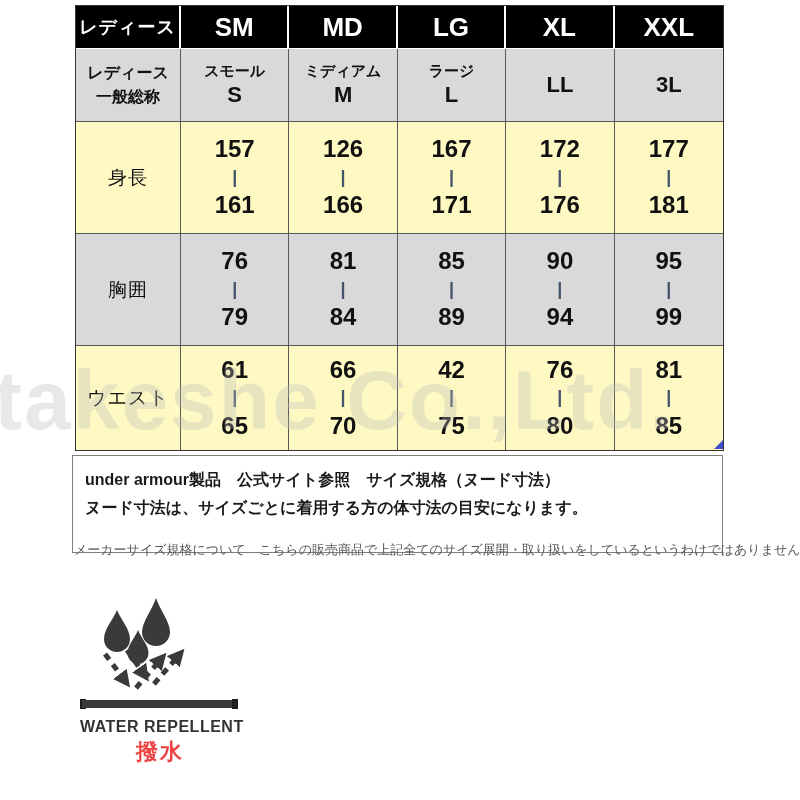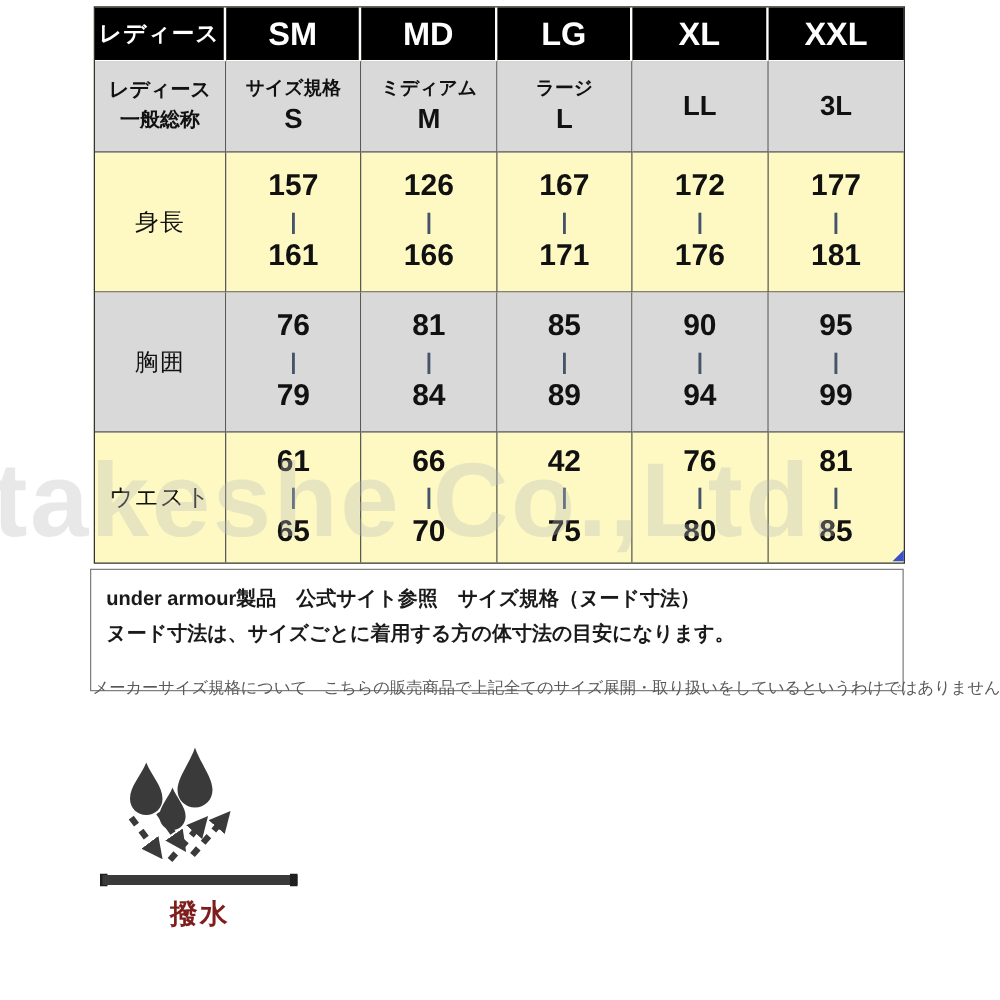--- a/index.html
+++ b/index.html
@@ -58,21 +58,21 @@
 
   
   .disclaimer {
     position:absolute; left:74px; top:541px; width:720px;
     font-size:13px; color:#595959; white-space:nowrap; z-index:2;
   }
 
   
   .wr-badge { position:absolute; left:80px; top:596px; width:160px; text-align:center; z-index:2; }
   .wr-title { margin-top:4px; font-size:16px; font-weight:bold; color:#333; letter-spacing:0.5px; white-space:nowrap; }
-  .wr-sub { margin-top:1px; font-size:22px; font-weight:bold; color:#7f1d1d; letter-spacing:2px; }
+  .wr-sub { margin-top:1px; font-size:22px; font-weight:bold; color:#ef4444; letter-spacing:2px; }
 </style>
 </head>
 <body>
 
 <div class="page">
 
   <div class="watermark">takeshe Co.,Ltd.</div>
 
   <div class="size-table">
 
@@ -81,21 +81,21 @@
     <div class="cell hdr">MD</div>
     <div class="cell hdr">LG</div>
     <div class="cell hdr">XL</div>
     <div class="cell hdr last">XXL</div>
 
     <div class="cell shaded">
       <div class="alias-label">レディース</div>
       <div class="alias-label">一般総称</div>
     </div>
     <div class="cell shaded">
-      <div class="alias-name">サイズ規格</div>
+      <div class="alias-name">スモール</div>
       <div class="alias-code">S</div>
     </div>
     <div class="cell shaded">
       <div class="alias-name">ミディアム</div>
       <div class="alias-code">M</div>
     </div>
     <div class="cell shaded">
       <div class="alias-name">ラージ</div>
       <div class="alias-code">L</div>
     </div>
@@ -213,16 +213,17 @@
 
       <line x1="25" y1="58" x2="46" y2="86" stroke="#3a3a3a" stroke-width="5" stroke-dasharray="7 6" marker-end="url(#arrow)"></line>
       <line x1="56" y1="92" x2="82" y2="62" stroke="#3a3a3a" stroke-width="5" stroke-dasharray="7 6" marker-end="url(#arrow)"></line>
       <line x1="47" y1="54" x2="65" y2="80" stroke="#3a3a3a" stroke-width="5" stroke-dasharray="7 6" marker-end="url(#arrow)"></line>
       <line x1="74" y1="88" x2="100" y2="58" stroke="#3a3a3a" stroke-width="5" stroke-dasharray="7 6" marker-end="url(#arrow)"></line>
 
       <rect x="0" y="103" width="6" height="10" fill="#1f1f1f"></rect>
       <rect x="2" y="104" width="156" height="8" fill="#3a3a3a"></rect>
       <rect x="152" y="103" width="6" height="10" fill="#1f1f1f"></rect>
     </svg>
+    <div class="wr-title">WATER REPELLENT</div>
     <div class="wr-sub">撥水</div>
   </div>
 
 </div>
 
 </body></html>

